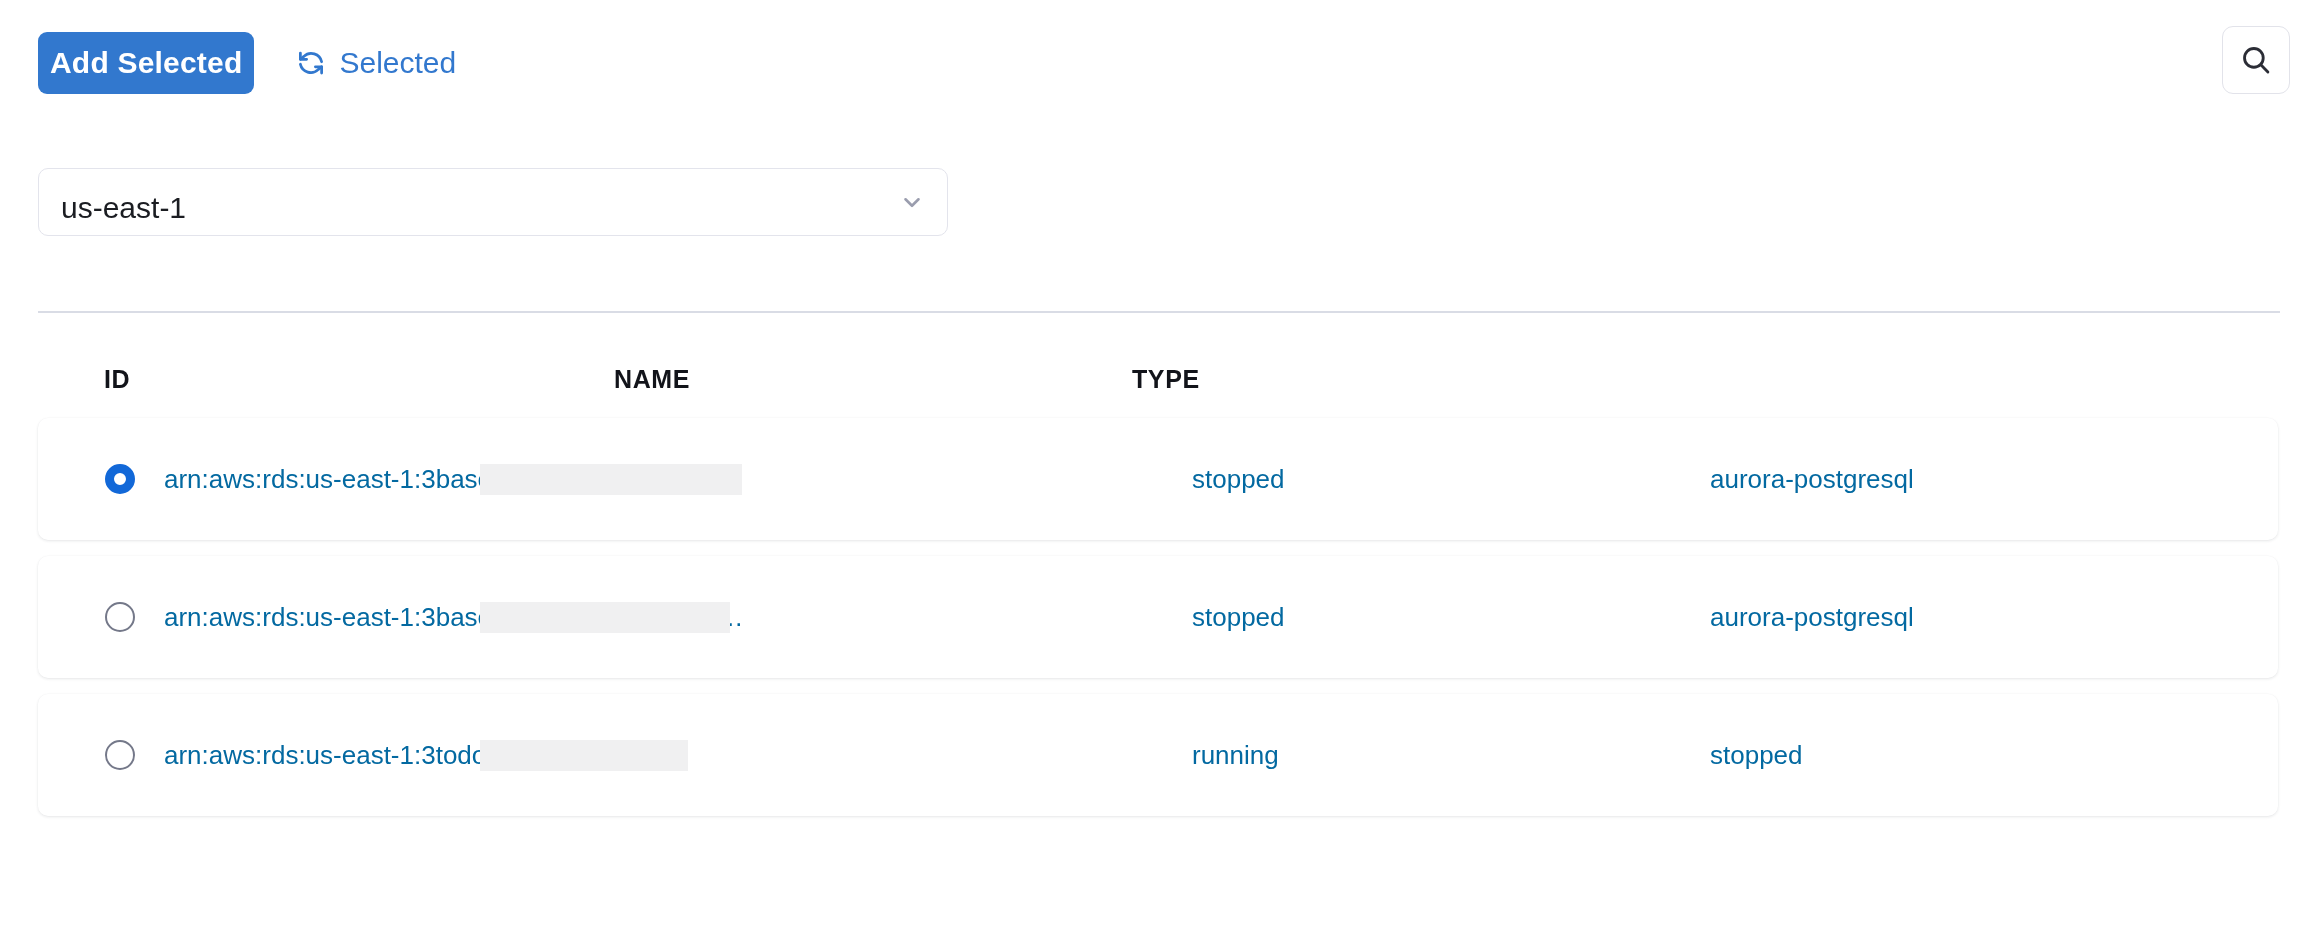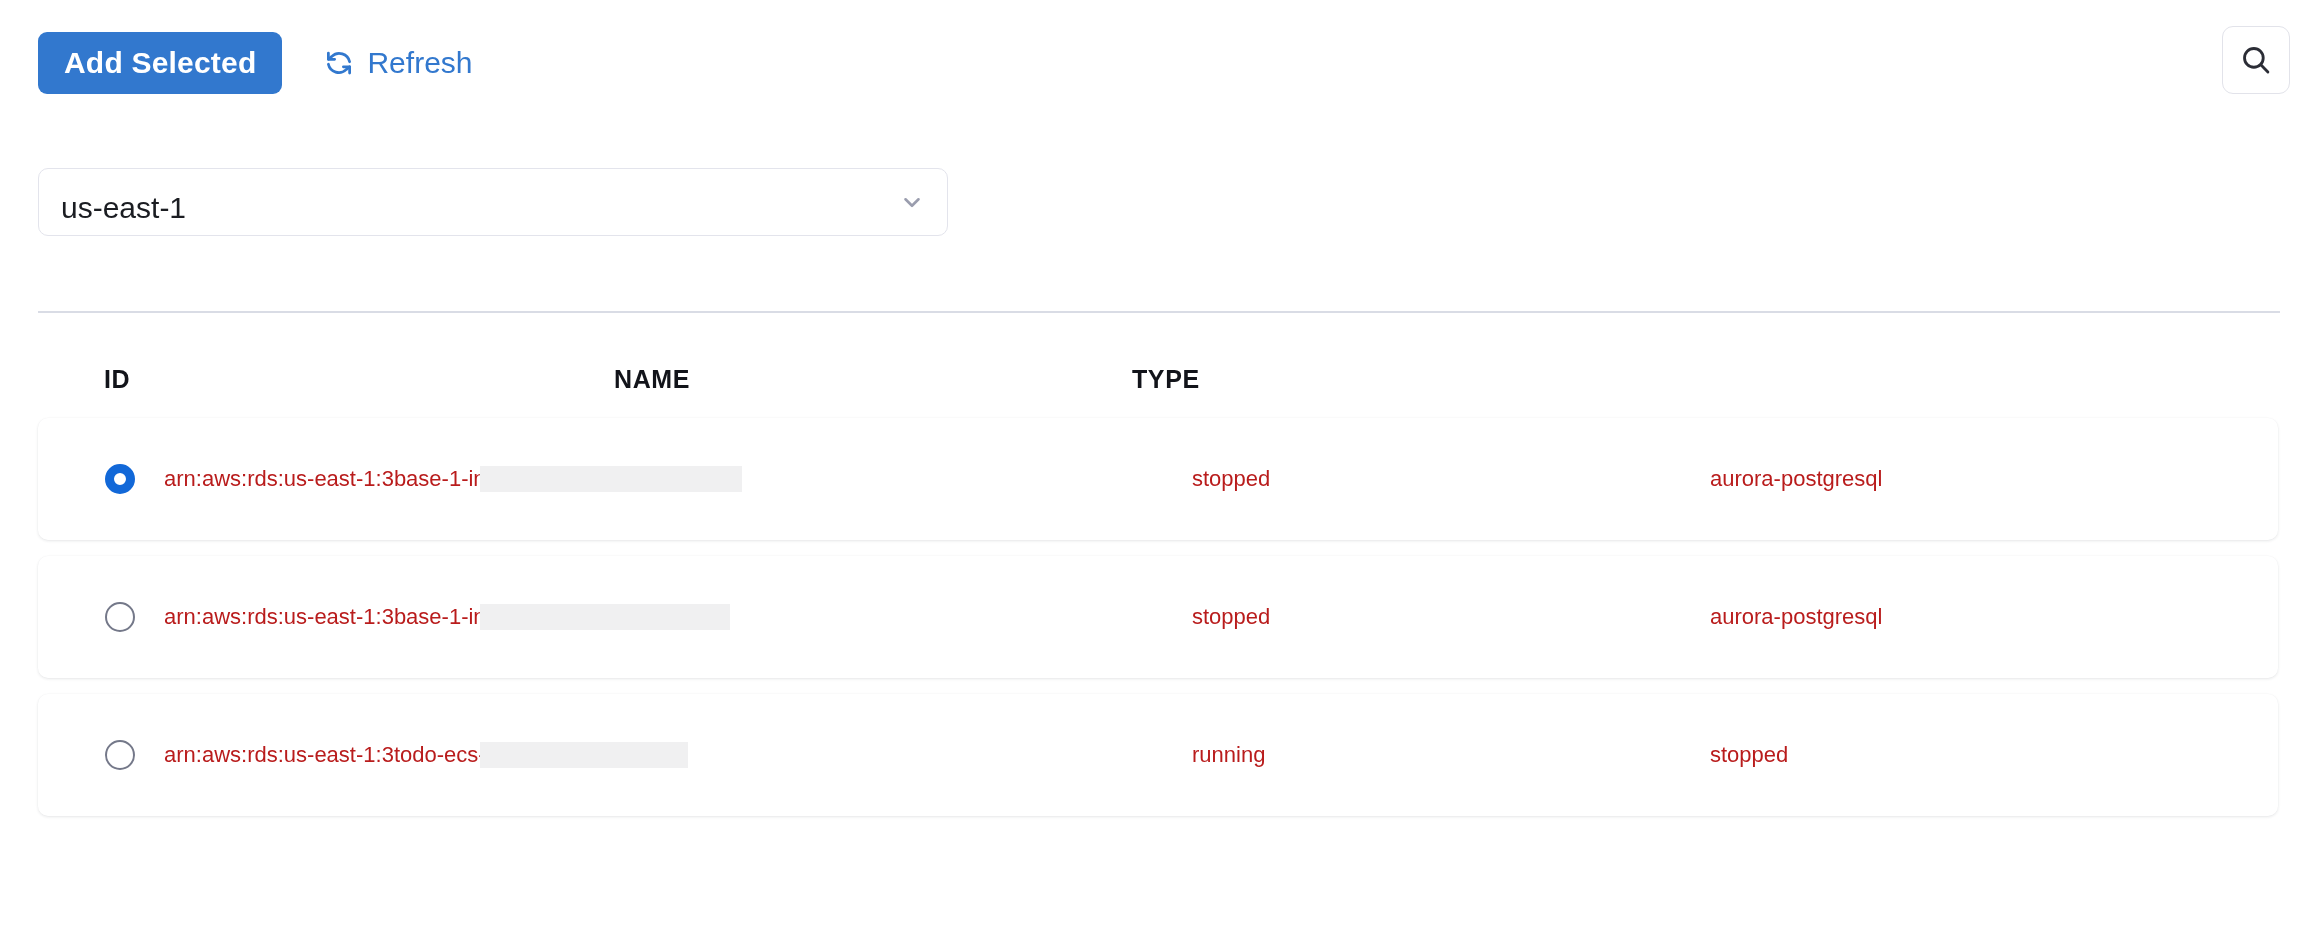--- a/index.html
+++ b/index.html
@@ -35,21 +35,21 @@
   }
   .btn-primary {
     background: #3278ce;
     color: #ffffff;
     border: none;
     border-radius: 9px;
     font-family: "Liberation Sans", sans-serif;
     font-size: 30px;
     font-weight: bold;
     letter-spacing: 0.2px;
-    padding: 0 26px;
+    padding: 0 12px;
     height: 62px;
     line-height: 62px;
     cursor: pointer;
     white-space: nowrap;
   }
   .btn-refresh {
     display: flex;
     align-items: center;
     gap: 13px;
     margin-left: 36px;
@@ -147,22 +147,22 @@
     background: #ffffff;
     border-radius: 10px;
     box-shadow: 0 1px 3px rgba(23, 26, 38, 0.10), 0 0 0 0.5px rgba(23,26,38,0.015);
     display: flex;
     align-items: center;
     padding-left: 0;
     cursor: pointer;
     box-sizing: border-box;
   }
   .cell {
-    font-size: 22px;
-    color: #b91c1c;
+    font-size: 26px;
+    color: #0369a1;
     white-space: nowrap;
     overflow: hidden;
   }
   .sel-cell {
     width: 88px;
     flex: none;
     display: flex;
     align-items: center;
     justify-content: center;
     padding-left: 38px;
@@ -212,21 +212,21 @@
 
     <button class="btn-refresh">
       <span>
         <svg class="refresh-ico" viewBox="0 0 24 24" fill="none" stroke="#3278ce" stroke-width="2.2" stroke-linecap="round" stroke-linejoin="round">
           <path d="M20.5 11a8.5 8.5 0 0 0-14.2-4.3L3.5 9"></path>
           <polyline points="3.5 4 3.5 9 8.5 9"></polyline>
           <path d="M3.5 13a8.5 8.5 0 0 0 14.2 4.3l2.8-2.3"></path>
           <polyline points="20.5 20 20.5 15 15.5 15"></polyline>
         </svg>
       </span>
-      <span class="label">Refresh</span>
+      <span class="label">Selected</span>
     </button>
   </div>
 
   <div class="search-btn">
     <span>
       <svg class="search-ico" viewBox="0 0 24 24" fill="none" stroke="#2b2d36" stroke-width="2" stroke-linecap="round">
         <circle cx="10.5" cy="10.5" r="6.6"></circle>
         <line x1="15.4" y1="15.4" x2="20.4" y2="20.4"></line>
       </svg>
     </span>

